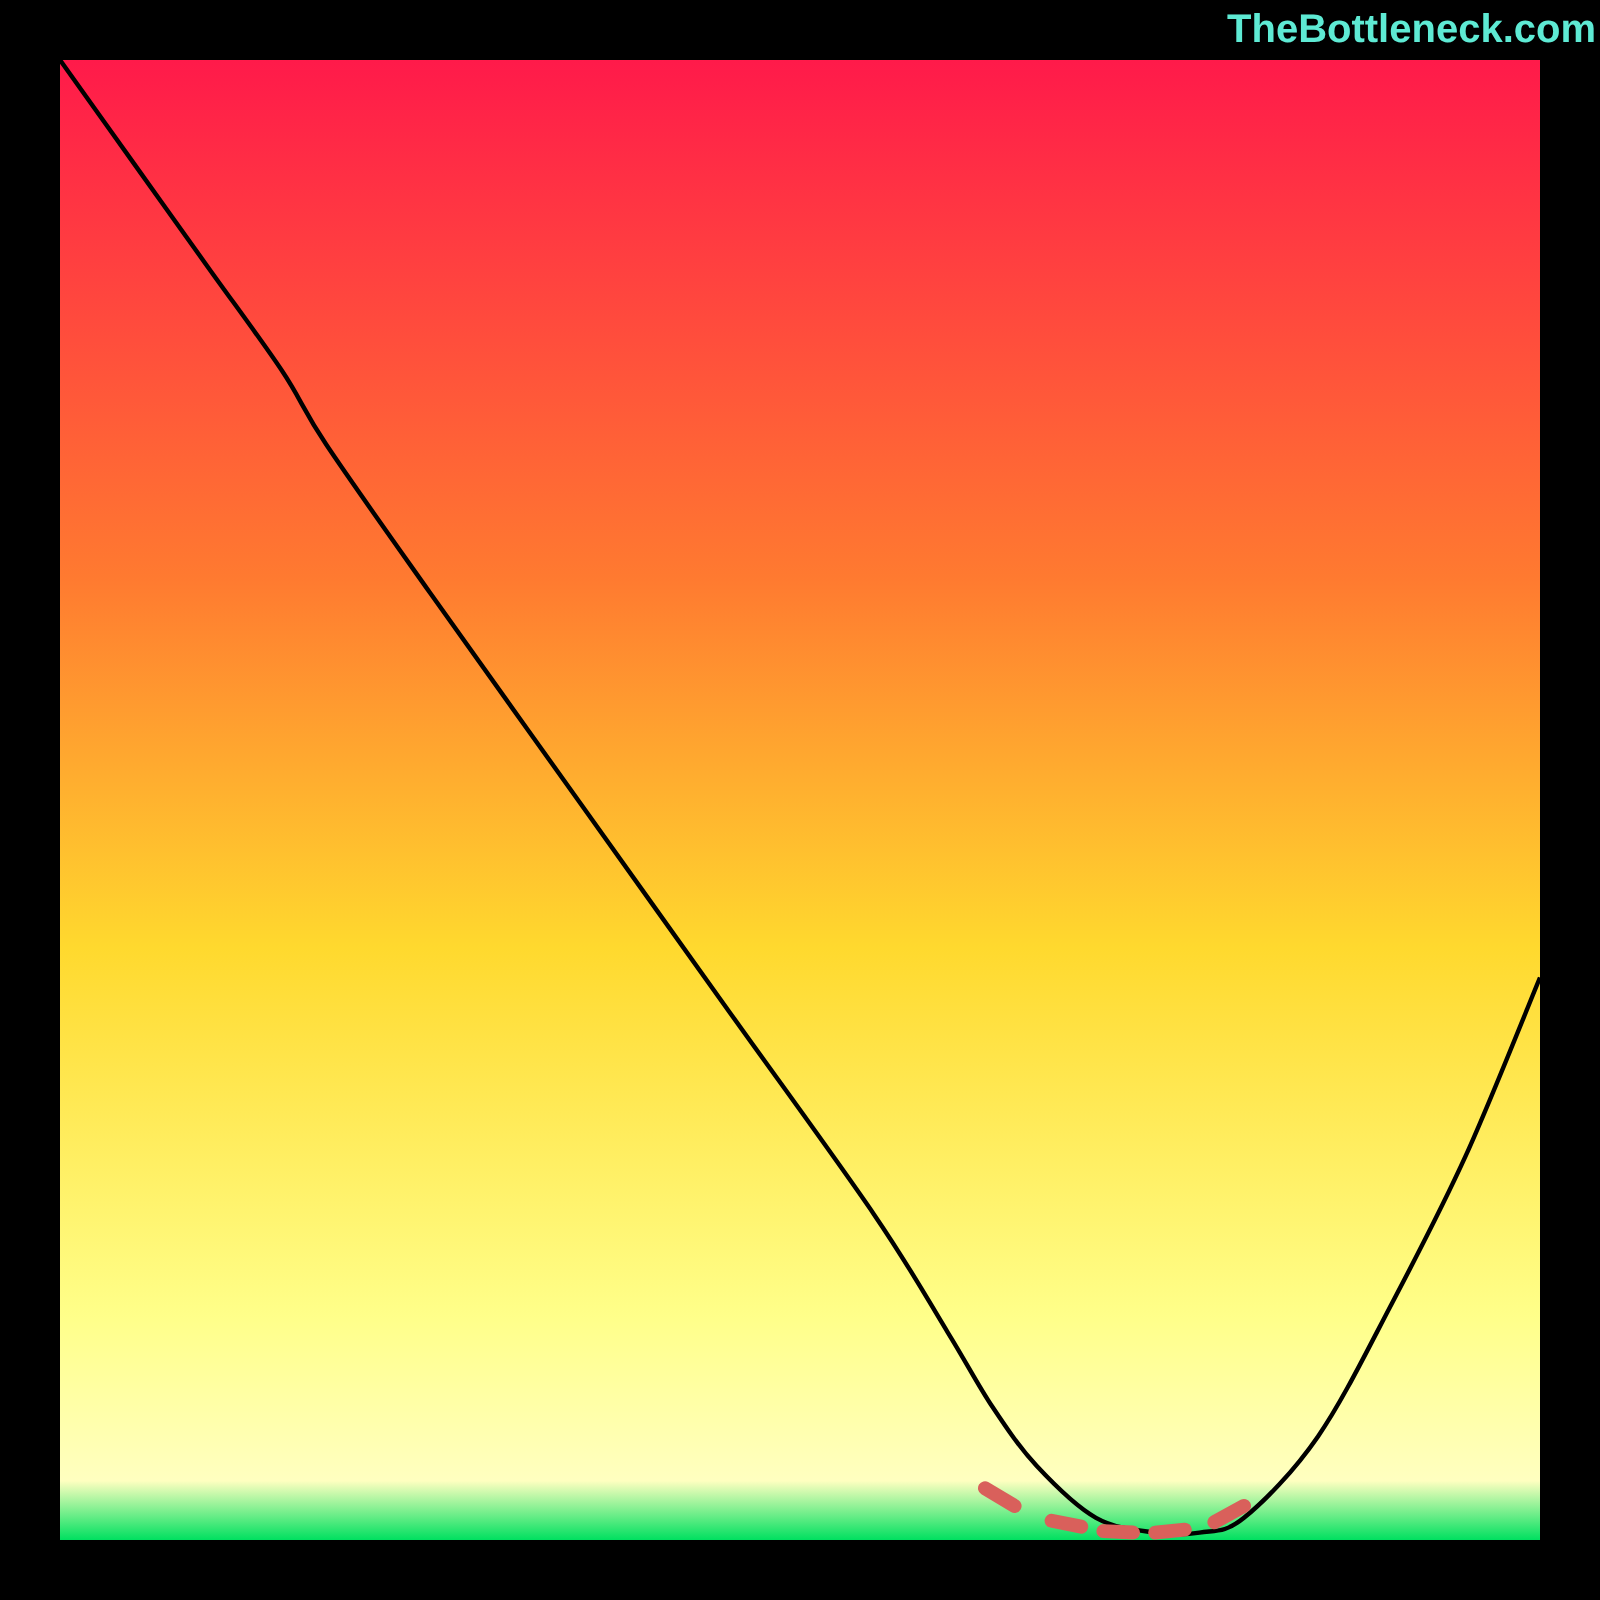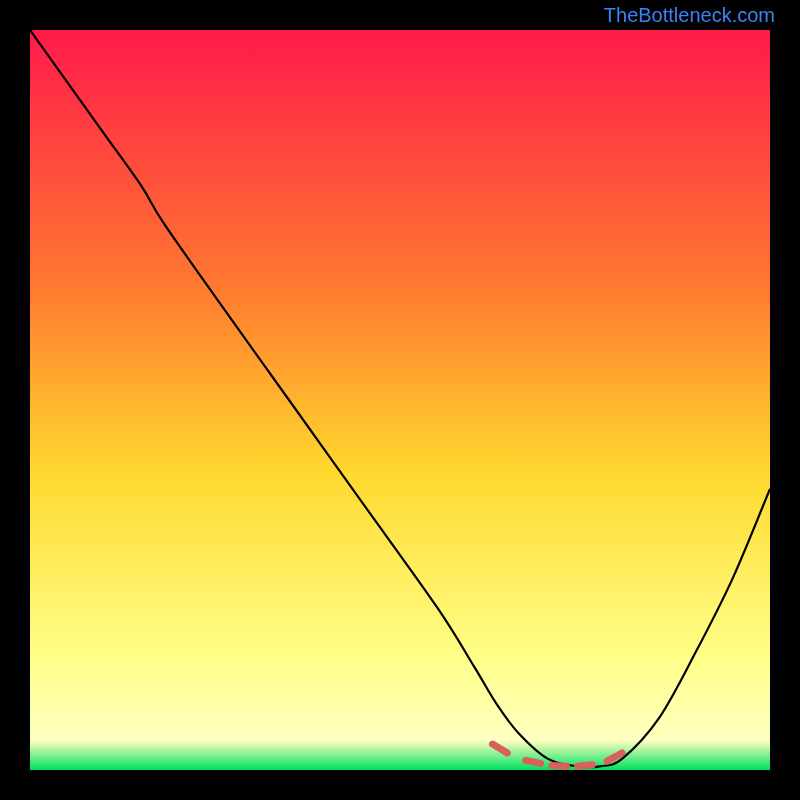--- a/index.html
+++ b/index.html
@@ -13,24 +13,24 @@
 }
 .container {
   width: 800px;
   height: 800px;
   position: relative;
   background: #000;
 }
 .watermark {
   position: absolute;
   top: 4px;
-  right: 25px;
-  color: #3b82f6;
+  right: 2px;
+  color: #5eead4;
   font-size: 20px;
-  font-weight: normal;
+  font-weight: bold;
   z-index: 10;
 }
 .plot {
   position: absolute;
   left: 30px;
   top: 30px;
   width: 740px;
   height: 740px;
 }
 svg {

